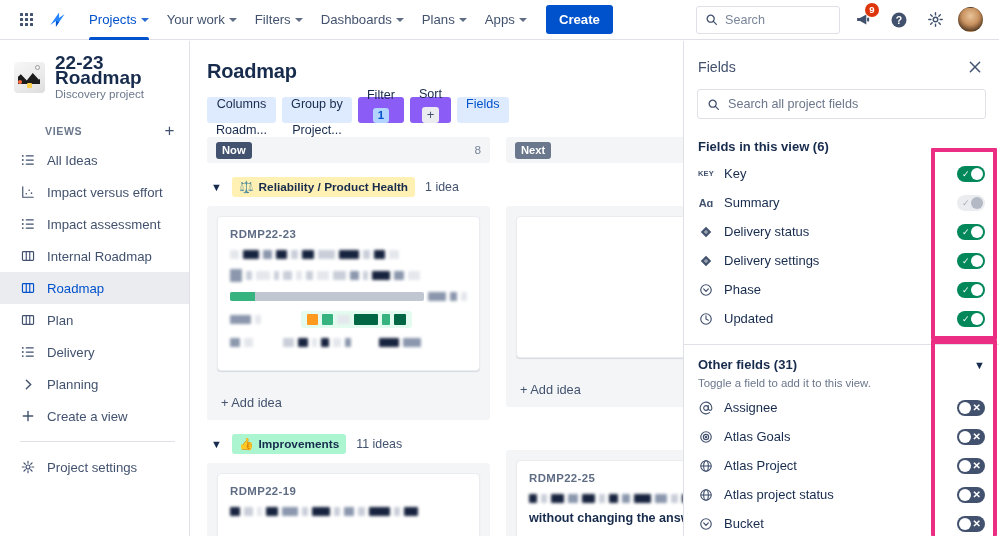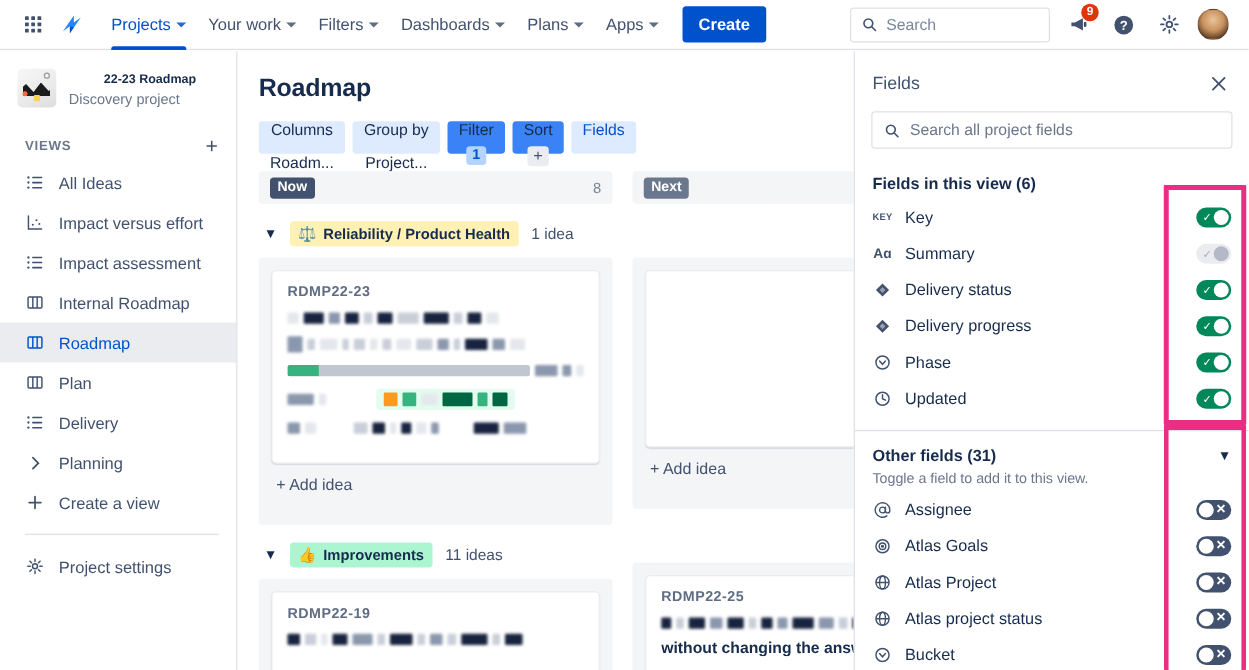--- a/index.html
+++ b/index.html
@@ -36,21 +36,21 @@
   }
   .caret { width: 0; height: 0; border-left: 4px solid transparent; border-right: 4px solid transparent; border-top: 4px solid currentColor; opacity: .85; margin-top:1px;}
   .create-btn {
     margin-left: 10px; background: #0052CC; color: #fff; font-size: 13.2px; font-weight: 600;
     border: none; border-radius: 3px; padding: 7px 13px; cursor: pointer;
   }
 
   .nav-right { margin-left: auto; display: flex; align-items: center; gap: 10px; padding-right: 4px; }
   .searchbox {
     display: flex; align-items: center; gap: 7px;
-    width: 160px; height: 28px; border: 1px solid #DFE1E6; border-radius: 3px;
+    width: 144px; height: 28px; border: 1px solid #DFE1E6; border-radius: 3px;
     padding: 0 8px; background: #fff; cursor: text;
   }
   .searchbox .ph { font-size: 12.6px; color: #7A869A; }
   .icon-btn { position: relative; width: 26px; height: 26px; display:flex; align-items:center; justify-content:center; border-radius:50%; cursor:pointer; color:#42526E; }
   .badge {
     position: absolute; top: -4px; right: -3px; background: #DE350B; color: #fff;
     font-size: 9.5px; font-weight: 700; line-height: 14px; min-width: 14px; height: 14px;
     border-radius: 7px; text-align: center; padding: 0 3px;
   }
   .avatar {
@@ -72,26 +72,26 @@
   }
   .proj-av .snake {
     position: absolute; left:2px; right:2px; top:8px; height:14px;
     background:
       linear-gradient(90deg, transparent 0 8%, #1c1c1c 8% 90%, transparent 90%);
     clip-path: polygon(0% 60%, 18% 30%, 40% 75%, 62% 22%, 85% 70%, 100% 45%, 100% 100%, 0% 100%);
   }
   .proj-av .dot1 { position:absolute; left:4px; top:18px; width:4px;height:4px;border-radius:50%;background:#ff6b3d;}
   .proj-av .dot2 { position:absolute; right:5px; top:3px; width:5px;height:5px;border-radius:50%;background:#f5f5f5;border:1px solid #999;}
   .proj-av .dot3 { position:absolute; left:13px; top:21px; width:5px;height:5px;border-radius:1px;background:#ffd24d;}
-  .proj-name { font-size: 10px; font-weight: 700; color: #172B4D; line-height: 15px; margin-left: 28px; }
+  .proj-name { font-size: 19px; font-weight: 700; color: #172B4D; line-height: 15px; }
   .proj-sub { font-size: 11.6px; color: #6B778C; margin-top: 2px; }
 
   .views-head {
     display: flex; align-items: center; padding: 14px 14px 6px 20px;
-    font-size: 10.6px; font-weight: 700; letter-spacing: .6px; color: #6B778C;
+    font-size: 10.6px; font-weight: 700; letter-spacing: .6px; color: #6B778C; margin-left: 25px;
   }
   .views-head .plus { margin-left: auto; font-size: 17px; color: #42526E; cursor: pointer; line-height: 14px; font-weight:400;}
 
   .nav-list { display: flex; flex-direction: column; }
   .nav-row {
     display: flex; align-items: center; gap: 11px; height: 32px;
     padding: 0 12px 0 20px; font-size: 13.2px; color: #42526E; cursor: pointer;
     border-radius: 0;
   }
   .nav-row.selected { background: #EBECF0; color: #0052CC; font-weight: 500; }
@@ -104,21 +104,21 @@
     background: #fff; overflow: hidden; padding: 0 0 0 16px;
   }
   .page-title { font-size: 20px; font-weight: 600; color: #172B4D; padding: 19px 0 14px 0; letter-spacing:-.2px;}
 
   .toolbar { display: flex; align-items: center; gap: 6px; }
   .tb-btn {
     display: flex; align-items: center; gap: 6px; height: 26px;
     padding: 0 9px; border-radius: 3px; font-size: 12.6px; cursor: pointer; white-space: nowrap; flex-direction: column;
   }
   .tb-blue { background: #DEEBFF; color: #172B4D; }
-  .tb-grey { background: #3b82f6; color: #172B4D; }
+  .tb-grey { background: #8b5cf6; color: #172B4D; justify-content: flex-end; }
   .tb-link { background: #DEEBFF; color: #0052CC; font-weight: 500; }
   .tb-count {
     background: #B3D4FF; color: #0052CC; font-size: 11.4px; font-weight: 600;
     border-radius: 3px; padding: 1px 5px; line-height: 13px;
   }
   .tb-plus { background: #EBECF0; color: #42526E; font-size: 13px; border-radius: 3px; padding: 0px 5px; line-height: 16px;}
 
   .columns-wrap { display: flex; gap: 16px; margin-top: 14px; }
   .column { width: 283px; flex: 0 0 283px; }
   .col-head {
@@ -154,21 +154,21 @@
   .bl.xl{ background: #e4e7ec; }
   .pbar { height: 9px; background: #C1C7D0; border-radius: 2px; flex: 1; overflow: hidden; }
   .pbar i { display:block; height: 100%; background: #36B37E; }
   .pill-green { background: #E3FCEF; border-radius: 3px; padding: 3px 6px; display:flex; align-items:center; gap:4px; }
   .sq { width: 11px; height: 11px; border-radius: 1px; filter: blur(.6px); }
   .sq.or { background: #FF991F; }
   .sq.gr { background: #36B37E; }
   .sq.dgr{ background: #006644; }
 
   .add-idea {
-    display: flex; align-items: flex-start; gap: 9px; height: 30px; margin-top: 9px;
+    display: flex; align-items: flex-end; gap: 9px; height: 30px; margin-top: 9px;
     font-size: 12.8px; color: #42526E; cursor: pointer; padding-left: 4px;
   }
 
   
   .panel {
     position: absolute; top: 41px; right: 0; width: 316px; height: 495px;
     background: #fff; border-left: 1px solid #DFE1E6; overflow: hidden;
   }
   .panel-head { display: flex; align-items: center; padding: 18px 16px 0 14px; }
   .panel-title { font-size: 14.2px; color: #42526E; }
@@ -694,21 +694,21 @@
             <span class="knob"></span>
           </span>
       </div>
       <div class="field-row">
         <span class="fico">
           <svg width="14" height="14" viewBox="0 0 24 24" fill="#42526E">
               <path d="M12 3 L21 12 L12 21 L3 12 Z"></path>
               <path d="M12 8 L16 12 L12 16 L8 12 Z" fill="#fff" opacity=".45"></path>
             </svg>
         </span>
-        <span class="flabel">Delivery progress</span>
+        <span class="flabel">Delivery settings</span>
         <span class="toggle on">
             <span class="mark">✓</span>
             <span class="knob"></span>
           </span>
       </div>
       <div class="field-row">
         <span class="fico">
           <svg width="14" height="14" viewBox="0 0 24 24" fill="none" stroke="#42526E" stroke-width="2">
               <circle cx="12" cy="12" r="9"></circle>
               <polyline points="8,10 12,14.5 16,10" stroke-linecap="round"></polyline>

